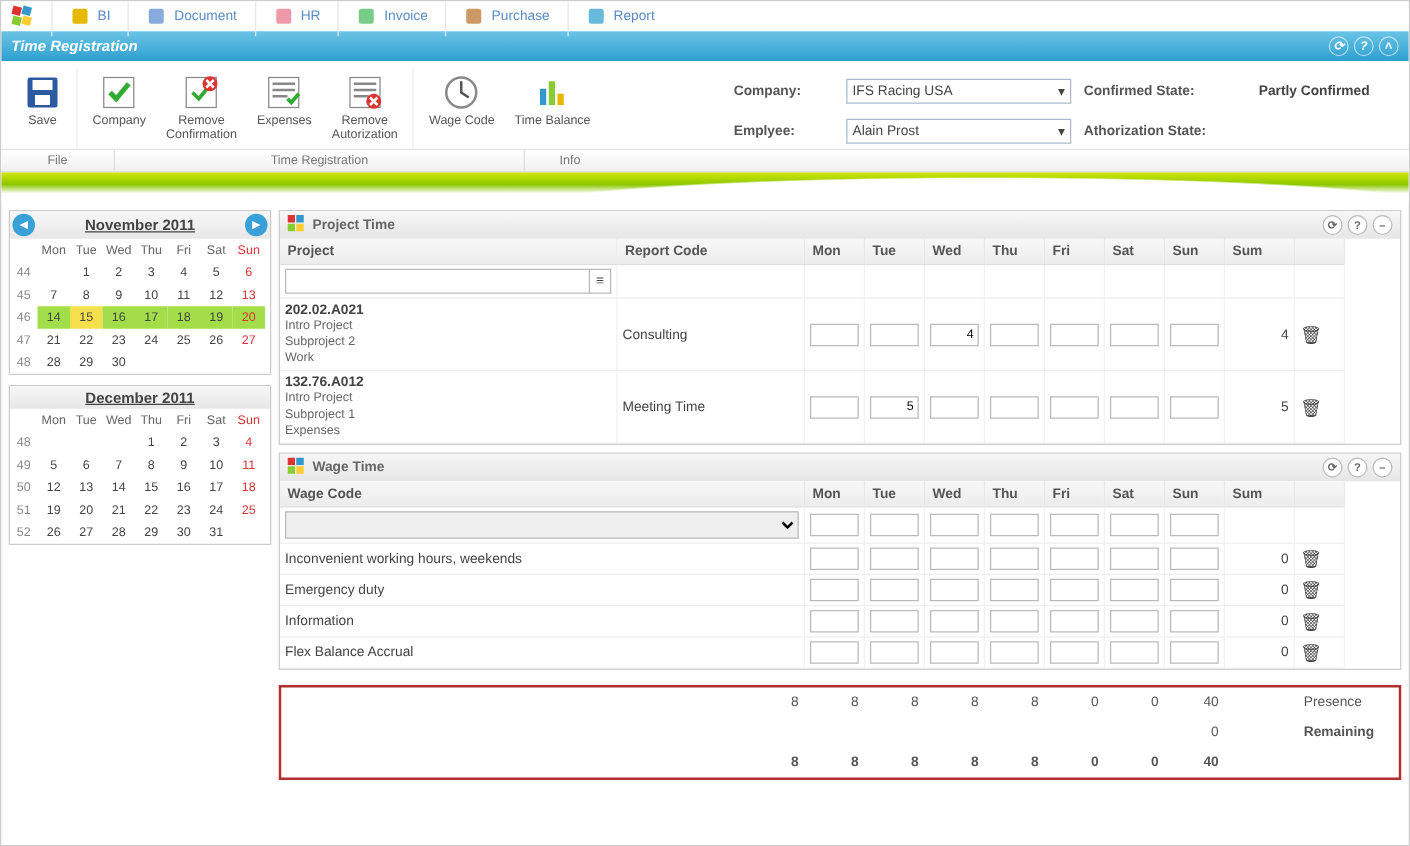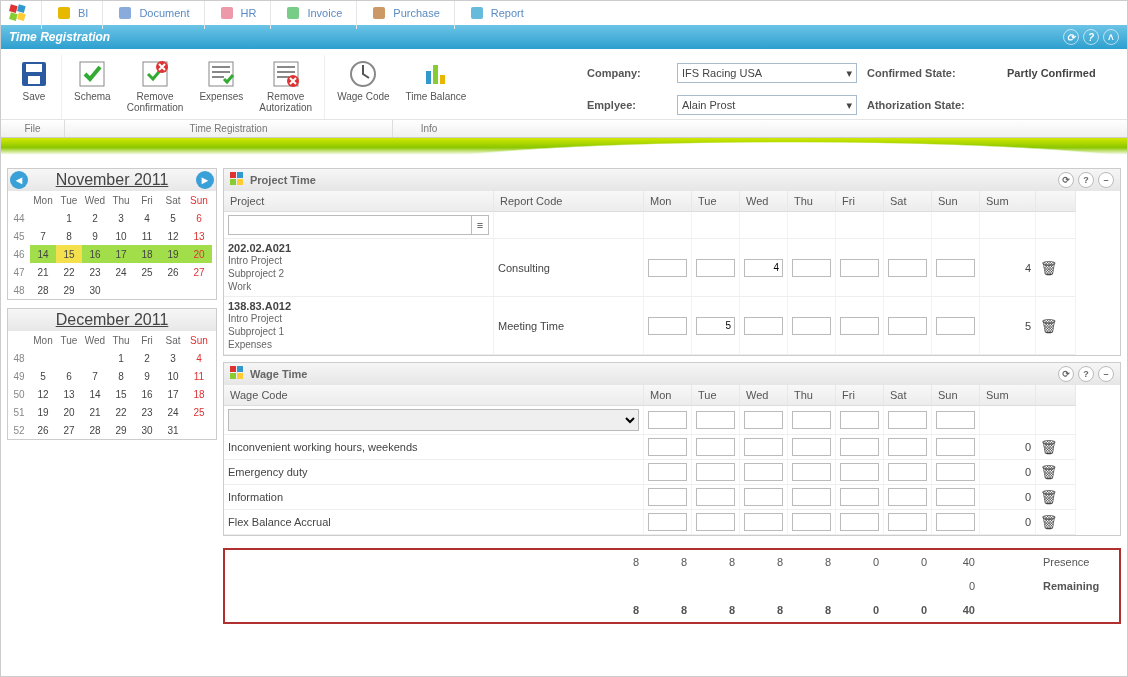--- a/index.html
+++ b/index.html
@@ -20,51 +20,51 @@
 .ribbon-btn { text-align:center; padding:4px 8px 6px 8px; cursor:pointer; }
 .ribbon-btn .ric { width:30px; height:30px; margin:0 auto 2px auto; display:block; }
 .ribbon-btn .rt { font-size:10px; color:#555; white-space:nowrap;}
 .ribbon-sep{border-left:1px solid #eee;margin:0 4px;}
 .ribbon-right{margin-left:auto;display:grid;grid-template-columns:80px 180px 130px 110px;gap:4px 10px;align-items:center;padding-top:4px;}
 .ribbon-right label{color:#555;font-size:11px;font-weight:bold;}
 .ribbon-right .sel{border:1px solid #abc;height:20px;display:flex;align-items:center;padding:0 4px;justify-content:space-between;background:#fff;cursor:pointer;}
 .ribbon-right .state-val{font-weight:bold;}
 .ribbon-groups{display:flex;border-top:1px solid #e4e4e4;background:linear-gradient(#fff,#f0f0f0);}
 .ribbon-group{padding:3px 0;text-align:center;color:#777;font-size:10px;}
-.rg1{width:64px;border-right:1px solid #ddd;}
+.rg1{width:91px;border-right:1px solid #ddd;}
 .rg2{width:328px;border-right:1px solid #ddd;}
 .rg3{width:72px;}
 
 .wave{height:24px;background:linear-gradient(#d2e800,#8cc700 40%,#fff 70%);position:relative;overflow:hidden;}
 .wave::after{content:"";position:absolute;inset:0;background:radial-gradient(ellipse 900px 60px at 70% 120%,#fff 40%,transparent 42%);}
 
 .main{display:flex;padding:6px;gap:6px;}
 
 .calwrap{width:210px;}
 .cal{border:1px solid #ccc;margin-bottom:8px;}
 .cal-h{display:flex;align-items:center;justify-content:space-between;padding:2px;background:linear-gradient(#f7f7f7,#e7e7e7);}
 .cal-h .nav{width:18px;height:18px;border-radius:9px;background:#3aa0d8;color:#fff;display:flex;align-items:center;justify-content:center;cursor:pointer;font-size:11px;}
-.cal-h .mtitle{font-weight:normal;text-decoration:underline;font-size:16px;}
+.cal-h .mtitle{font-weight:bold;text-decoration:underline;font-size:12px;}
 .cal-grid{display:grid;grid-template-columns:22px repeat(7,26px);font-size:10px;}
 .cal-grid div{height:18px;display:flex;align-items:center;justify-content:center;}
 .cal-grid .wk{color:#888;}
 .cal-grid .dh{color:#666;}
 .cal-grid .sun{color:#d33;}
 .cal-grid .d{cursor:pointer;}
 .cal-grid .grn{background:#a2de4a;}
 .cal-grid .yel{background:#f4e04d;}
 
 .panels{flex:1;display:flex;flex-direction:column;gap:6px;}
 .panel{border:1px solid #ccc;}
 .panel-h{height:22px;background:linear-gradient(#f6f6f6,#e6e6e6);display:flex;align-items:center;padding:0 6px;gap:6px;font-weight:bold;color:#666;}
 .panel-h .ph-actions{margin-left:auto;display:flex;gap:4px;}
 .panel-h .ph-actions span{width:16px;height:16px;border:1px solid #bbb;border-radius:8px;display:flex;align-items:center;justify-content:center;font-size:9px;cursor:pointer;background:#fff;}
 .grid{display:grid;}
 .pt-cols{grid-template-columns:270px 150px 48px 48px 48px 48px 48px 48px 48px 56px 40px;}
-.grid .gh{background:linear-gradient(#f8f8f8,#ececec);border-bottom:1px solid #ddd;padding:4px 6px;color:#555;font-size:11px;border-right:1px solid #e8e8e8;}
+.grid .gh{background:linear-gradient(#f8f8f8,#ececec);border-bottom:1px solid #ddd;padding:4px 6px;color:#555;font-size:11px;border-right:1px solid #e8e8e8;font-weight:bold;}
 .grid .gc{padding:3px 4px;border-right:1px solid #f2f2f2;display:flex;align-items:center;}
 .grid .gc.num{justify-content:flex-end;}
 .grid .gc input{width:100%;height:18px;border:1px solid #bbb;font-size:10px;text-align:right;padding-right:3px;}
 .grid .gc .txt{width:100%;height:20px;border:1px solid #bbb;}
 .grid .gc .pick{width:18px;height:20px;border:1px solid #bbb;border-left:none;display:flex;align-items:center;justify-content:center;cursor:pointer;}
 .row-sep{grid-column:1/-1;border-bottom:1px solid #eee;height:0;}
 .proj-title{font-weight:bold;}
 .proj-lines{color:#666;line-height:13px;font-size:10px;}
 .trash{font-size:14px;cursor:pointer;}
 .wh-cols{grid-template-columns:420px 48px 48px 48px 48px 48px 48px 48px 56px 40px;}
@@ -146,21 +146,21 @@
                 <rect x="9" y="17" width="12" height="8" fill="#fff"></rect>
               </svg></span>
             <div class="rt">Save</div>
           </div>
           <div class="ribbon-sep"></div>
           <div class="ribbon-btn">
             <span class="ric"><svg viewBox="0 0 30 30">
                 <rect x="3" y="3" width="24" height="24" fill="#fff" stroke="#888"></rect>
                 <path d="M8 15 l5 5 l10 -12" stroke="#3a3" stroke-width="4" fill="none"></path>
               </svg></span>
-            <div class="rt">Schema</div>
+            <div class="rt">Company</div>
           </div>
           <div class="ribbon-btn">
             <span class="ric"><svg viewBox="0 0 30 30">
                 <rect x="3" y="3" width="24" height="24" fill="#fff" stroke="#888"></rect>
                 <path d="M8 15 l5 5 l10 -12" stroke="#3a3" stroke-width="3" fill="none"></path>
                 <circle cx="22" cy="8" r="6" fill="#d33"></circle>
                 <path d="M19 5 l6 6 M25 5 l-6 6" stroke="#fff" stroke-width="2"></path>
               </svg></span>
             <div class="rt">Remove<br>Confirmation</div>
           </div>
@@ -416,21 +416,21 @@
             <div class="gc">
               <input value="" style="">
             </div>
             <div class="gc num">4</div>
             <div class="gc">
               <span class="trash">🗑</span>
             </div>
             <div class="row-sep"></div>
             <div class="gc">
               <div>
-                <div class="proj-title">138.83.A012</div>
+                <div class="proj-title">132.76.A012</div>
                 <div class="proj-lines">Intro Project<br>Subproject 1<br>Expenses</div>
               </div>
             </div>
             <div class="gc">Meeting Time</div>
             <div class="gc">
               <input value="" style="">
             </div>
             <div class="gc">
               <input value="5" style="">
             </div>

